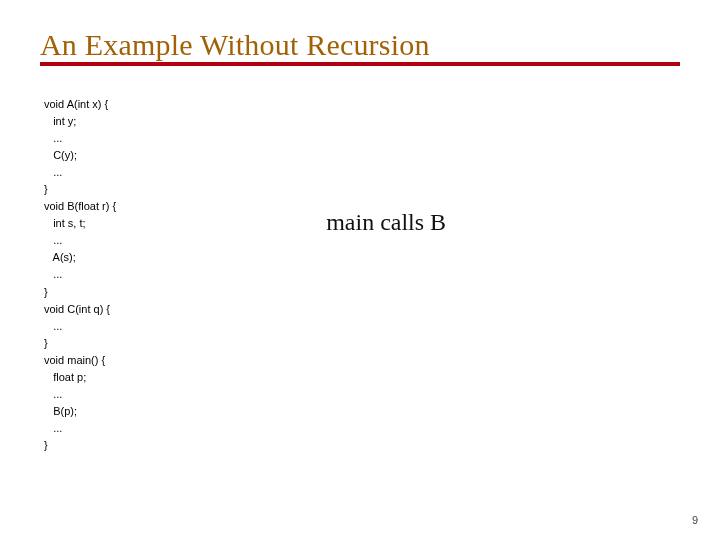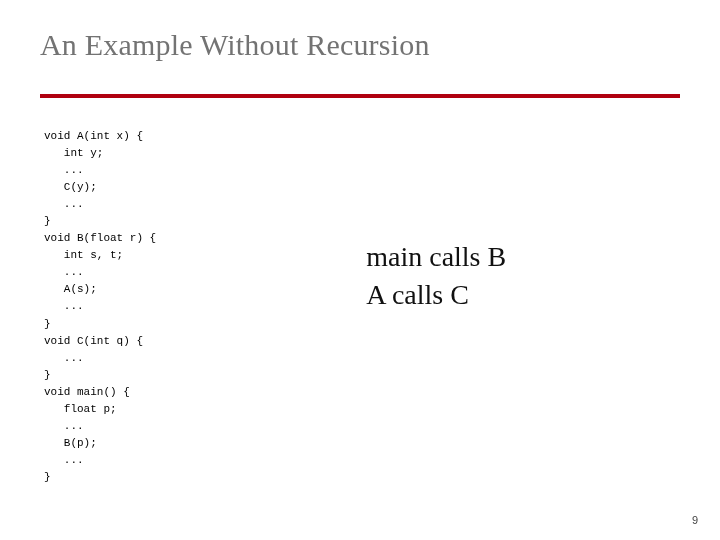--- a/index.html
+++ b/index.html
@@ -4,48 +4,48 @@
 <style>
   * { margin: 0; padding: 0; box-sizing: border-box; }
   html, body { width: 720px; height: 540px; background: #fff; font-family: Georgia, 'Times New Roman', serif; }
   .slide {
     width: 720px;
     height: 540px;
     position: relative;
     padding: 28px 40px 20px 40px;
   }
   .title {
-    color: #737373;
+    color: #a16207;
     font-size: 30px;
     font-weight: 400;
     letter-spacing: 0.2px;
-    margin-bottom: 32px;
+    margin-bottom: 0;
   }
   .rule {
     height: 4px;
     background: #b00010;
     width: 100%;
     margin-bottom: 30px;
   }
   .body {
     display: flex;
     flex-direction: row;
     align-items: flex-start;
   }
   .code {
-    font-family: Liberation Mono, monospace;
+    font-family: Liberation Sans, sans-serif;
     font-size: 11px;
     line-height: 1.55;
     color: #000;
     white-space: pre;
     flex: 0 0 auto;
     padding-left: 4px;
   }
   .calls {
-    font-size: 28px;
+    font-size: 24px;
     color: #111;
     line-height: 1.35;
     margin-left: 210px;
     margin-top: 110px;
   }
   .pagenum {
     position: absolute;
     bottom: 14px;
     right: 22px;
     font-size: 11px;
@@ -76,17 +76,16 @@
    ...
 }
 void main() {
    float p;
    ...
    B(p);
    ...
 }</pre>
     <div class="calls">
       <div>main calls B</div>
-      <div>A calls C</div>
     </div>
   </div>
   <div class="pagenum">9</div>
 </div>
 
 </body></html>

